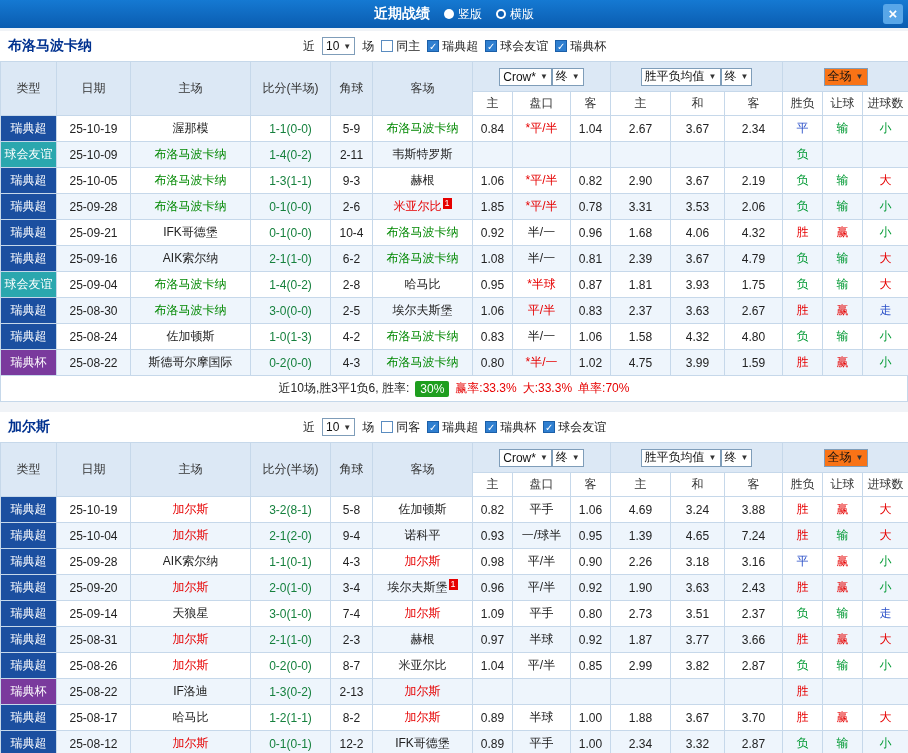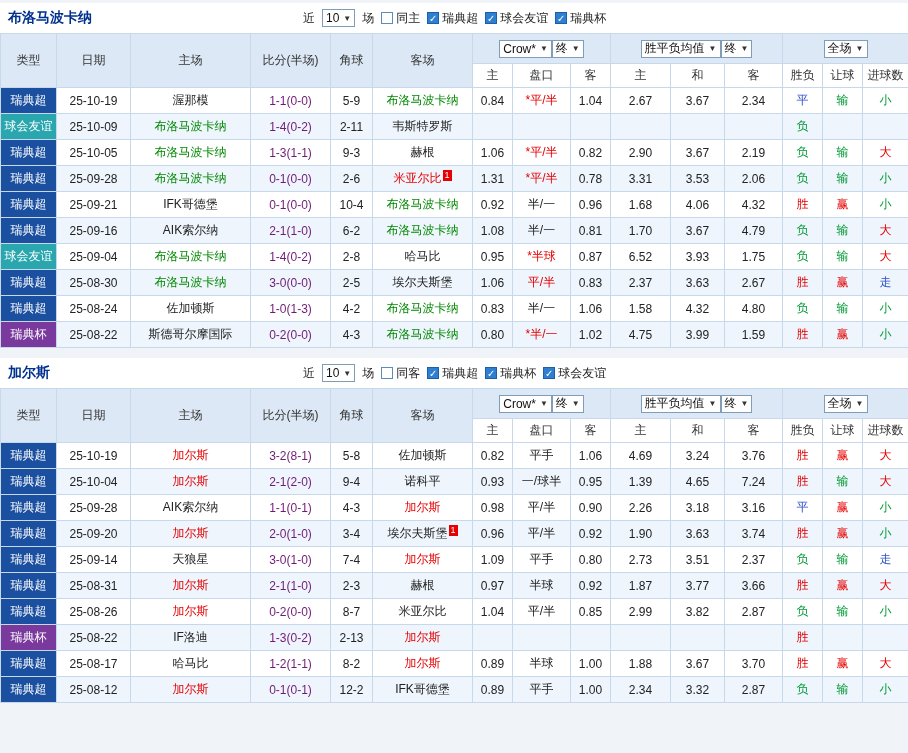--- a/index.html
+++ b/index.html
@@ -16,51 +16,65 @@
   .close-btn { position: absolute; right: 5px; top: 4px; width: 20px; height: 20px; background: #58a6e8; border-radius: 3px; color: #fff; font-weight: bold; font-size: 15px; line-height: 19px; text-align: center; cursor: pointer; }
 
   
   .section { background: #fff; margin-top: 3px; }
   .section + .section { margin-top: 10px; }
   .section-header { height: 30px; display: flex; align-items: center; padding-left: 8px; background: #fff; }
   .team-name { font-size: 14px; font-weight: bold; color: #00318f; width: 295px; }
   .filters { display: flex; align-items: center; gap: 7px; font-size: 12px; color: #222; }
   .select { display: inline-flex; align-items: center; gap: 4px; border: 1px solid #7f9db9; background: #fff; height: 18px; padding: 0 3px; font-size: 12px; color: #111; cursor: pointer; }
   .select .sel-arrow { font-size: 8px; color: #333; }
-  .select.scope { background: #ffffff; }
+  .select.scope { background: #f97316; }
   .cb-label { display: inline-flex; align-items: center; gap: 3px; cursor: pointer; }
   .cb { width: 12px; height: 12px; border: 1px solid #5a8cc0; background: #fff; display: inline-flex; align-items: center; justify-content: center; font-size: 10px; color: #fff; }
   .cb.checked { background: #2f7fd0; border-color: #1b5fa8; }
 
   
   table.results { width: 908px; table-layout: fixed; border-collapse: collapse; font-size: 12px; text-align: center; color: #222; background: #fff; }
   table.results th, table.results td { border: 1px solid #c6d8ea; overflow: hidden; white-space: nowrap; }
   tr.h1 th { height: 30px; background: #dce8f5; font-weight: normal; color: #333; }
   tr.h1 th[rowspan] { height: 54px; }
   tr.h2 th { height: 24px; background: #fff; font-weight: normal; color: #333; }
   tbody td { height: 26px; }
   tbody tr:nth-child(even) td { background: #eef5fc; }
   td.league-cell { color: #fff; }
-  td.score-cell { color: #701a75; }
+  td.score-cell { color: #15803d; }
   .team-green { color: #008800; }
   .team-red { color: #e60000; }
   td.hd-red { color: #e60000; }
   .card-badge { display: inline-block; background: #e60000; color: #fff; font-size: 9px; line-height: 11px; min-width: 9px; padding: 0 1px; margin-left: 1px; vertical-align: 4px; }
   .sel-pair { display: flex; align-items: center; justify-content: center; }
 
   
   .summary { height: 26px; border: 1px solid #c6d8ea; border-top: none; background: #fff; display: flex; align-items: center; justify-content: center; gap: 6px; font-size: 12px; color: #222; }
   .rate-badge { background: #1f9e1f; color: #fff; padding: 1px 5px; border-radius: 2px; font-size: 12px; }
   .stat-red { color: #e60000; }
 </style>
 </head>
 <body>
 
 <div class="page">
 
+  <div class="topbar">
+    <div class="topbar-group">
+      <span class="topbar-title">近期战绩</span>
+      <span class="radio-opt">
+        <span class="radio-circle"></span>
+        <span>竖版</span>
+      </span>
+      <span class="radio-opt">
+        <span class="radio-circle selected"></span>
+        <span>横版</span>
+      </span>
+    </div>
+    <span class="close-btn">×</span>
+  </div>
 
   <div class="section">
     <div class="section-header">
       <span class="team-name">布洛马波卡纳</span>
       <div class="filters">
         <span>近</span>
         <span class="select">
           <span>10</span>
           <span class="sel-arrow">▼</span>
         </span>
@@ -207,21 +221,21 @@
             <td style="color: rgb(0, 153, 51);">输</td>
             <td style="color: rgb(230, 0, 0);">大</td>
           </tr>
           <tr>
             <td class="league-cell" style="background: rgb(27, 79, 160);">瑞典超</td>
             <td>25-09-28</td>
             <td class="team-cell"><span class="team-green">布洛马波卡纳</span></td>
             <td class="score-cell">0-1(0-0)</td>
             <td>2-6</td>
             <td class="team-cell"><span class="team-red">米亚尔比</span><span class="card-badge">1</span></td>
-            <td>1.31</td>
+            <td>1.85</td>
             <td class="hd-red">*平/半</td>
             <td>0.78</td>
             <td>3.31</td>
             <td>3.53</td>
             <td>2.06</td>
             <td style="color: rgb(0, 153, 51);">负</td>
             <td style="color: rgb(0, 153, 51);">输</td>
             <td style="color: rgb(0, 153, 51);">小</td>
           </tr>
           <tr>
@@ -244,38 +258,38 @@
           <tr>
             <td class="league-cell" style="background: rgb(27, 79, 160);">瑞典超</td>
             <td>25-09-16</td>
             <td class="team-cell"><span>AIK索尔纳</span></td>
             <td class="score-cell">2-1(1-0)</td>
             <td>6-2</td>
             <td class="team-cell"><span class="team-green">布洛马波卡纳</span></td>
             <td>1.08</td>
             <td>半/一</td>
             <td>0.81</td>
-            <td>1.70</td>
+            <td>2.39</td>
             <td>3.67</td>
             <td>4.79</td>
             <td style="color: rgb(0, 153, 51);">负</td>
             <td style="color: rgb(0, 153, 51);">输</td>
             <td style="color: rgb(230, 0, 0);">大</td>
           </tr>
           <tr>
             <td class="league-cell" style="background: rgb(42, 167, 174);">球会友谊</td>
             <td>25-09-04</td>
             <td class="team-cell"><span class="team-green">布洛马波卡纳</span></td>
             <td class="score-cell">1-4(0-2)</td>
             <td>2-8</td>
             <td class="team-cell"><span>哈马比</span></td>
             <td>0.95</td>
             <td class="hd-red">*半球</td>
             <td>0.87</td>
-            <td>6.52</td>
+            <td>1.81</td>
             <td>3.93</td>
             <td>1.75</td>
             <td style="color: rgb(0, 153, 51);">负</td>
             <td style="color: rgb(0, 153, 51);">输</td>
             <td style="color: rgb(230, 0, 0);">大</td>
           </tr>
           <tr>
             <td class="league-cell" style="background: rgb(27, 79, 160);">瑞典超</td>
             <td>25-08-30</td>
             <td class="team-cell"><span class="team-green">布洛马波卡纳</span></td>
@@ -322,20 +336,27 @@
             <td>4.75</td>
             <td>3.99</td>
             <td>1.59</td>
             <td style="color: rgb(230, 0, 0);">胜</td>
             <td style="color: rgb(230, 0, 0);">赢</td>
             <td style="color: rgb(0, 153, 51);">小</td>
           </tr>
         </tbody>
     </table>
 
+    <div class="summary">
+      <span>近10场,胜3平1负6, 胜率:</span>
+      <span class="rate-badge">30%</span>
+      <span class="stat-red">赢率:33.3%</span>
+      <span class="stat-red">大:33.3%</span>
+      <span class="stat-red">单率:70%</span>
+    </div>
   </div>
 
   <div class="section">
     <div class="section-header">
       <span class="team-name">加尔斯</span>
       <div class="filters">
         <span>近</span>
         <span class="select">
           <span>10</span>
           <span class="sel-arrow">▼</span>
@@ -437,21 +458,21 @@
             <td>25-10-19</td>
             <td class="team-cell"><span class="team-red">加尔斯</span></td>
             <td class="score-cell">3-2(8-1)</td>
             <td>5-8</td>
             <td class="team-cell"><span>佐加顿斯</span></td>
             <td>0.82</td>
             <td>平手</td>
             <td>1.06</td>
             <td>4.69</td>
             <td>3.24</td>
-            <td>3.76</td>
+            <td>3.88</td>
             <td style="color: rgb(230, 0, 0);">胜</td>
             <td style="color: rgb(230, 0, 0);">赢</td>
             <td style="color: rgb(230, 0, 0);">大</td>
           </tr>
           <tr>
             <td class="league-cell" style="background: rgb(27, 79, 160);">瑞典超</td>
             <td>25-10-04</td>
             <td class="team-cell"><span class="team-red">加尔斯</span></td>
             <td class="score-cell">2-1(2-0)</td>
             <td>9-4</td>
@@ -488,21 +509,21 @@
             <td>25-09-20</td>
             <td class="team-cell"><span class="team-red">加尔斯</span></td>
             <td class="score-cell">2-0(1-0)</td>
             <td>3-4</td>
             <td class="team-cell"><span>埃尔夫斯堡</span><span class="card-badge">1</span></td>
             <td>0.96</td>
             <td>平/半</td>
             <td>0.92</td>
             <td>1.90</td>
             <td>3.63</td>
-            <td>3.74</td>
+            <td>2.43</td>
             <td style="color: rgb(230, 0, 0);">胜</td>
             <td style="color: rgb(230, 0, 0);">赢</td>
             <td style="color: rgb(0, 153, 51);">小</td>
           </tr>
           <tr>
             <td class="league-cell" style="background: rgb(27, 79, 160);">瑞典超</td>
             <td>25-09-14</td>
             <td class="team-cell"><span>天狼星</span></td>
             <td class="score-cell">3-0(1-0)</td>
             <td>7-4</td>

